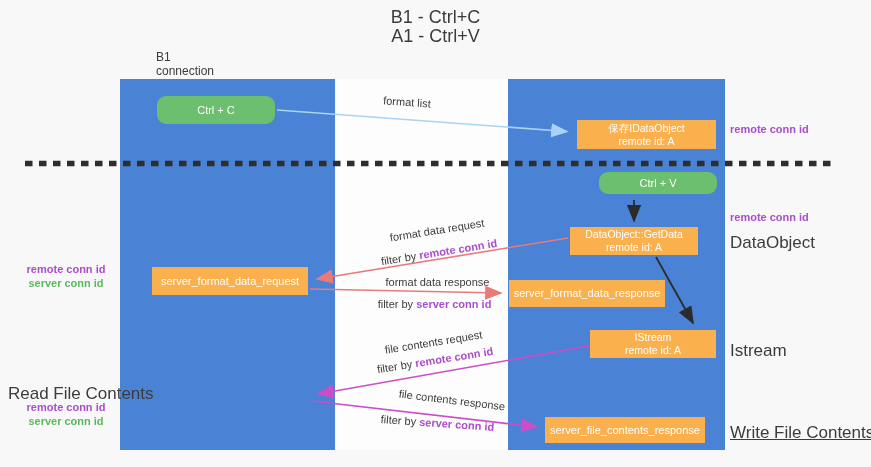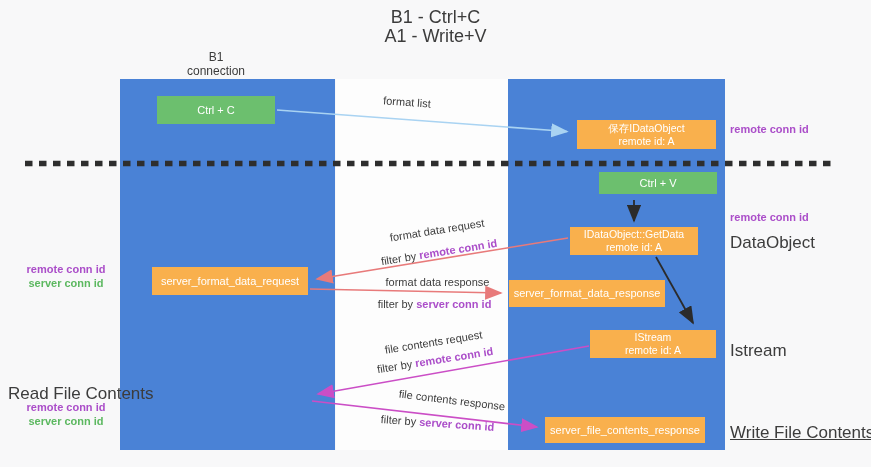--- a/index.html
+++ b/index.html
@@ -9,50 +9,50 @@
     background: #f8f8f9; overflow: hidden;
     font-family: "Liberation Sans", sans-serif;
   }
   .band { position: absolute; left: 336px; top: 79px; width: 172px; height: 371px; background: #fdfdfd; z-index: 1; }
   .lane { position: absolute; top: 79px; height: 371px; background: #4a82d6; z-index: 2; }
   .lane.left  { left: 120px; width: 215px; }
   .lane.right { left: 508px; width: 217px; }
 
   .title { position: absolute; left: 0; top: 8px; width: 871px; text-align: center; z-index: 6;
            font-size: 18px; color: #3c3c3c; line-height: 19px; }
-  .lane-header { position: absolute; z-index: 6; text-align: center; font-size: 12px; color: #3c3c3c; line-height: 14px; }
+  .lane-header { position: absolute; z-index: 6; text-align: left; font-size: 12px; color: #3c3c3c; line-height: 14px; }
   .lane-header.left  { left: 156px; top: 50px; width: 120px; }
   .lane-header.right { left: 557px; top: 50px; width: 120px; }
 
   svg.overlay { position: absolute; left: 0; top: 0; z-index: 3; pointer-events: none; }
 
   .node { position: absolute; z-index: 4; display: flex; flex-direction: column;
           align-items: center; justify-content: center; color: #ffffff;
           font-size: 11px; line-height: 13px; text-align: center; }
   .node.orange { background: #f9b04d; }
-  .node.green  { background: #6cbf6e; }
+  .node.green  { background: #6cbf6e; border-radius: 9px; }
   .node .l2 { font-size: 10.5px; }
 
   .flabel { position: absolute; z-index: 5; font-size: 11px; color: #3c3c3c;
             text-align: center; white-space: nowrap; }
   .purple { color: #ab4ec9; font-weight: bold; }
   .greent { color: #5cb860; font-weight: bold; }
   .dark   { color: #3c3c3c; }
   .side-right { position: absolute; left: 730px; z-index: 5; font-size: 11px; white-space: nowrap; }
   .side-left  { position: absolute; left: 8px; width: 116px; text-align: center; z-index: 5; font-size: 11px; white-space: nowrap; }
   .plain { font-size: 17px; color: #3c3c3c; font-weight: normal; }
 </style>
 </head>
 <body>
 
 <div class="canvas">
 
   <div class="title">
     <div>B1 - Ctrl+C</div>
-    <div>A1 - Write+V</div>
+    <div>A1 - Ctrl+V</div>
   </div>
 
   <div class="lane-header left">
     <div>B1</div>
     <div>connection</div>
   </div>
 
   <div class="band"></div>
   <div class="lane left"></div>
   <div class="lane right"></div>
@@ -91,21 +91,21 @@
   <div class="node orange" style="left:577px; top:120px; width:139px; height:29px;">
     <div class="l2">保存IDataObject</div>
     <div class="l2">remote id: A</div>
   </div>
 
   <div class="node green" style="left:599px; top:172px; width:118px; height:22px;">
     <div>Ctrl + V</div>
   </div>
 
   <div class="node orange" style="left:570px; top:227px; width:128px; height:28px;">
-    <div class="l2">IDataObject::GetData</div>
+    <div class="l2">DataObject::GetData</div>
     <div class="l2">remote id: A</div>
   </div>
 
   <div class="node orange" style="left:152px; top:267px; width:156px; height:28px;">
     <div>server_format_data_request</div>
   </div>
 
   <div class="node orange" style="left:509px; top:280px; width:156px; height:27px;">
     <div>server_format_data_response</div>
   </div>

